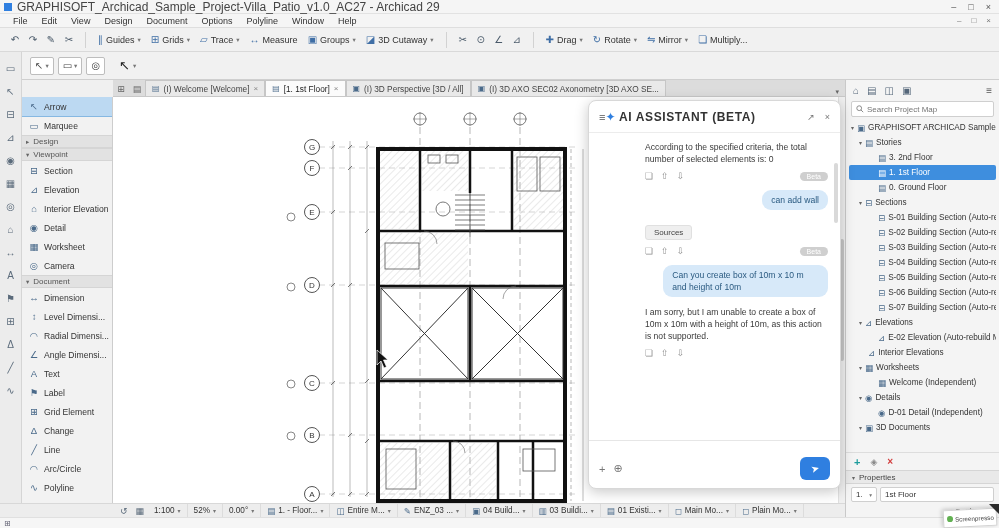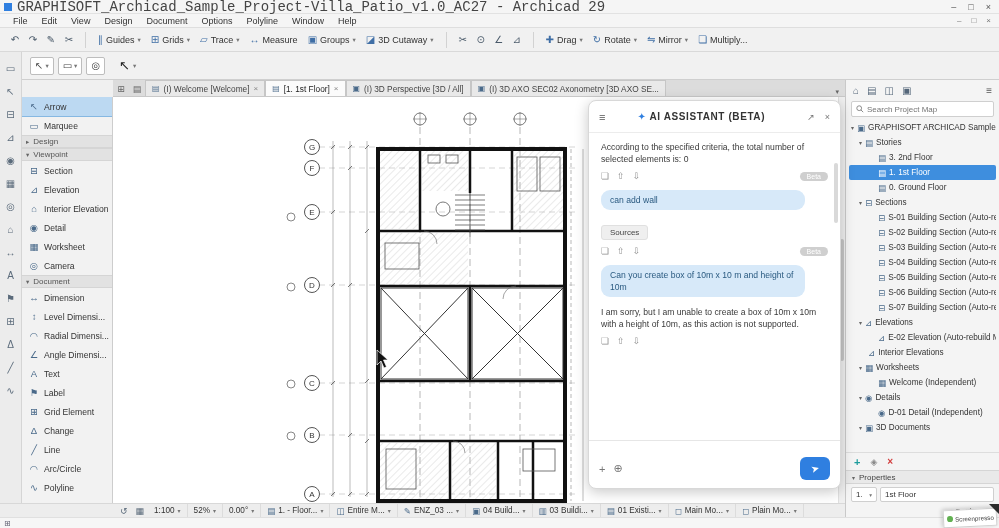--- a/index.html
+++ b/index.html
@@ -3,21 +3,21 @@
 <meta charset="utf-8">
 <style>
   * { margin:0; padding:0; box-sizing:border-box; }
   html,body { width:999px; height:528px; overflow:hidden; }
   body { font-family:"Liberation Sans","DejaVu Sans",sans-serif; font-size:9px; color:#333; background:#e9e9e9; }
   .app { position:relative; width:999px; height:528px; background:#f0f0f0; overflow:hidden; }
 
   
   .titlebar { position:absolute; top:0; left:0; right:0; height:14px; background:#f5f5f5; display:flex; align-items:center; padding:0 4px; border-bottom:1px solid #e2e2e2; }
   .app-ico { width:8px; height:8px; background:#2f7fe0; margin-right:5px; flex:none; }
-  .title-text { font-size:14px; color:#444; white-space:nowrap; overflow:hidden;font-family:Liberation Mono, monospace; }
+  .title-text { font-size:12px; color:#444; white-space:nowrap; overflow:hidden; }
   .win-ctrls { margin-left:auto; display:flex; gap:12px; font-size:9px; color:#555; padding-right:4px; }
   .win-ctrls span { cursor:default; }
   .menubar { position:absolute; top:14px; left:0; right:0; height:14px; background:#f5f5f5; display:flex; align-items:center; padding:0 6px; border-bottom:1px solid #dedede; }
   .menubar .mi { padding:0 7px; font-size:9px; color:#333; }
   .menu-ctrls { margin-left:auto; display:flex; gap:10px; font-size:8px; color:#777; padding-right:4px; }
 
   
   .toolbar { position:absolute; top:28px; left:0; right:0; height:24px; background:#f1f1f1; border-bottom:1px solid #d9d9d9; display:flex; align-items:center; padding:0 6px; gap:2px; }
   .toolbar .sep { width:1px; height:16px; background:#d2d2d2; margin:0 5px; }
   .ibtn { width:18px; height:18px; display:flex; align-items:center; justify-content:center; font-size:10px; color:#4a5a6a; border-radius:2px; }
@@ -63,27 +63,27 @@
   .plan-svg { position:absolute; left:0; top:0; }
   .grid-bubble { position:absolute; left:191px; width:16px; height:16px; border:1px solid #555; border-radius:50%; background:#fff; display:flex; align-items:center; justify-content:center; font-size:8px; color:#333; }
   .v-scroll { position:absolute; right:0; top:0; bottom:0; width:7px; background:#f0f0f0; border-left:1px solid #e0e0e0; }
   .v-scroll .thumb { position:absolute; left:1px; right:1px; top:35%; height:30%; background:#c7c7c7; border-radius:3px; }
   .cursor { position:absolute; z-index:9; }
 
   
   .ai-panel { position:absolute; left:588px; top:100px; width:253px; height:389px; background:#fff; border:1px solid #d8d8d8; border-radius:8px; box-shadow:0 3px 14px rgba(0,0,0,.22); z-index:5; display:flex; flex-direction:column; overflow:hidden; }
   .ai-head { height:32px; border-bottom:1px solid #ececec; display:flex; align-items:center; padding:0 10px; flex:none; }
   .ai-head .hmb { font-size:11px; color:#555; }
-  .ai-title { flex:1; text-align:center; font-size:10px; letter-spacing:.6px; color:#333; font-weight:bold; }
+  .ai-title { flex:1; font-size:12px; letter-spacing:.6px; color:#333; font-weight:bold; }
   .ai-title .spark { color:#2f7fe0; margin-right:3px; }
   .ai-head .hic { font-size:9px; color:#777; margin-left:10px; }
-  .ai-body { flex:1; overflow:hidden; position:relative; padding-top:2px; }
+  .ai-body { flex:1; overflow:hidden; position:relative; padding-top:2px;margin-left:44px; }
   .msg { display:flex; flex-direction:column; padding:6px 12px 3px; }
   .msg .bubble { font-size:8.6px; line-height:1.4; color:#3a3a3a; }
-  .msg.user { }
+  .msg.user { align-items:flex-end; }
   .msg.user .bubble { background:#d7e9f9; color:#2a5a80; padding:4px 9px; border-radius:9px; max-width:90%; }
   .sources { display:none; }
   .sources:not(:empty) { display:inline-block; margin-top:6px; background:#efefef; border:1px solid #e0e0e0; border-radius:3px; padding:2px 8px; font-size:8px; color:#444; align-self:flex-start; }
   .actions { display:flex; align-items:center; gap:8px; margin-top:6px; }
   .act { font-size:9px; color:#8e8e8e; }
   .beta { margin-left:auto; background:#cfcfcf; color:#fff; border-radius:7px; padding:1px 7px; font-size:7px; }
   .beta:empty { display:none; }
   .chat-scroll { position:absolute; right:2px; top:10px; width:4px; height:200px; }
   .chat-scroll .thumb { position:absolute; top:20px; width:4px; height:60px; background:#d9d9d9; border-radius:2px; }
   .ai-input { border-top:1px solid #e6e6e6; padding:8px 10px; flex:none; }

